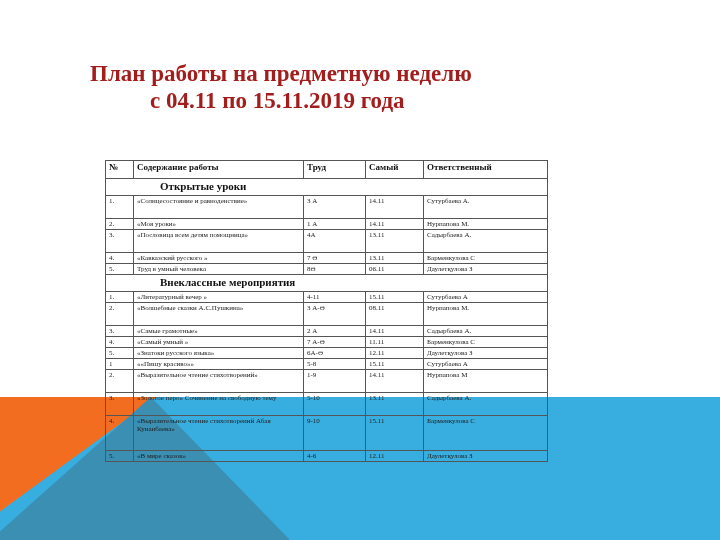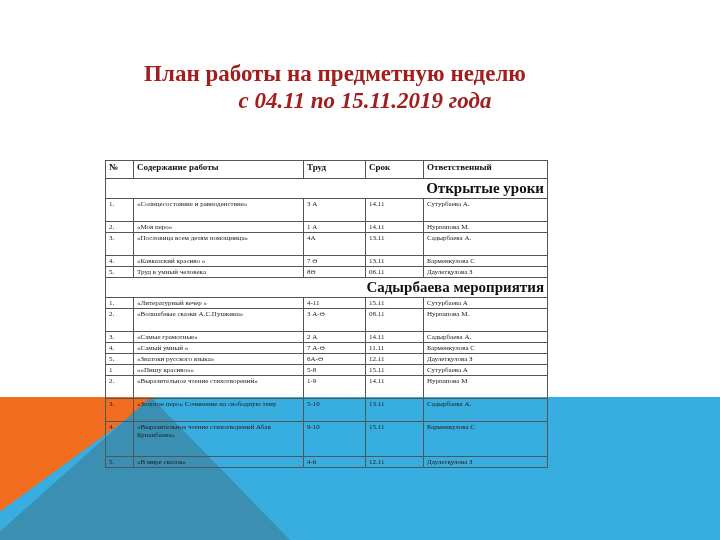--- a/index.html
+++ b/index.html
@@ -17,39 +17,39 @@
       background: #f26d1f;
       clip-path: polygon(0 0, 98% 0, 0 80%);
     }
     .bg-dark {
       position: absolute; left: 0; top: 397px; width: 290px; height: 143px;
       background: #3a8fb3;
       clip-path: polygon(52% 0, 100% 100%, 0 100%, 0 94%);
     }
     .title {
       position: absolute; left: 120px; top: 60px; width: 460px;
-      text-align: center; color: #a31d1d; font-weight: bold;
+      text-align: left; color: #a31d1d; font-weight: bold;
       font-size: 23px; line-height: 27px;
     }
     .title div { white-space: nowrap; }
     .title .l1 { margin-left: -30px; }
     .title .l2 { margin-left: 30px; }
-    .title .l3 { margin-left: 30px; font-style: italic; }
+    .title .l3 { margin-left: 30px; }
     table {
       position: absolute; left: 105px; top: 160px; width: 442px;
       border-collapse: collapse; font-size: 7px; color: #222;
       table-layout: fixed;
     }
     td, th {
       border: 1px solid #555; padding: 1px 3px; vertical-align: top;
       text-align: left; font-weight: normal; overflow: hidden; white-space: nowrap;
     }
     th { font-weight: bold; font-size: 9px; height: 15px; color: #111; }
     .section td {
-      font-weight: bold; font-size: 15px; padding-left: 54px; height: 14px; color: #111; text-align: right;
+      font-weight: bold; font-size: 11px; padding-left: 54px; height: 14px; color: #111;
     }
     .tall td { height: 20px; }
     .normal td { height: 8px; }
     .xtall td { height: 32px; }
     .wrap { white-space: normal; }
   </style>
 </head>
 <body>
 
 <div class="bg-blue"></div>
@@ -67,66 +67,66 @@
       <col style="width:170px">
       <col style="width:62px">
       <col style="width:58px">
       <col style="width:124px">
   </colgroup>
   <thead>
     <tr>
       <th>№</th>
       <th>Содержание работы</th>
       <th>Труд</th>
-      <th>Срок</th>
+      <th>Самый</th>
       <th>Ответственный</th>
     </tr>
   </thead>
   <tbody>
     <tr class="section">
       <td colspan="5">Открытые уроки</td>
     </tr>
     <tr class="tall">
       <td>1.</td>
       <td>«Солнцесостояние и равноденствие»</td>
       <td>3 А</td>
       <td>14.11</td>
       <td>Сутурбаева А.</td>
     </tr>
     <tr class="normal">
       <td>2.</td>
-      <td>«Моя перо»</td>
+      <td>«Моя уроки»</td>
       <td>1 А</td>
       <td>14.11</td>
       <td>Нурпапова М.</td>
     </tr>
     <tr class="tall">
       <td>3.</td>
       <td>«Пословица всем детям помощница»</td>
       <td>4А</td>
       <td>13.11</td>
       <td>Садырбаева А.</td>
     </tr>
     <tr class="normal">
       <td>4.</td>
-      <td>«Кавказский красиво »</td>
+      <td>«Кавказский русского »</td>
       <td>7 Ә</td>
       <td>13.11</td>
       <td>Барменкулова С</td>
     </tr>
     <tr class="normal">
       <td>5.</td>
       <td>Труд в умный человека</td>
       <td>8Ә</td>
       <td>06.11</td>
       <td>Даулетқулова З</td>
     </tr>
 
     <tr class="section">
-      <td colspan="5">Садырбаева мероприятия</td>
+      <td colspan="5">Внеклассные мероприятия</td>
     </tr>
     <tr class="normal">
       <td>1.</td>
       <td>«Литературный вечер »</td>
       <td>4-11</td>
       <td>15.11</td>
       <td>Сутурбаева А</td>
     </tr>
     <tr class="tall">
       <td>2.</td>

